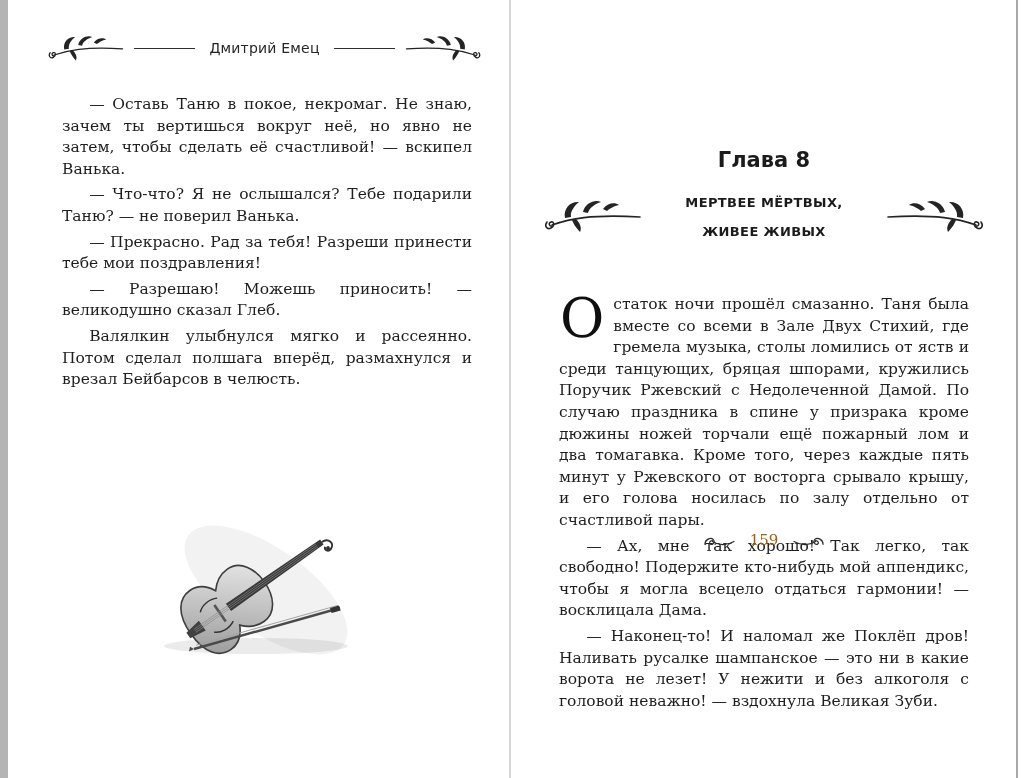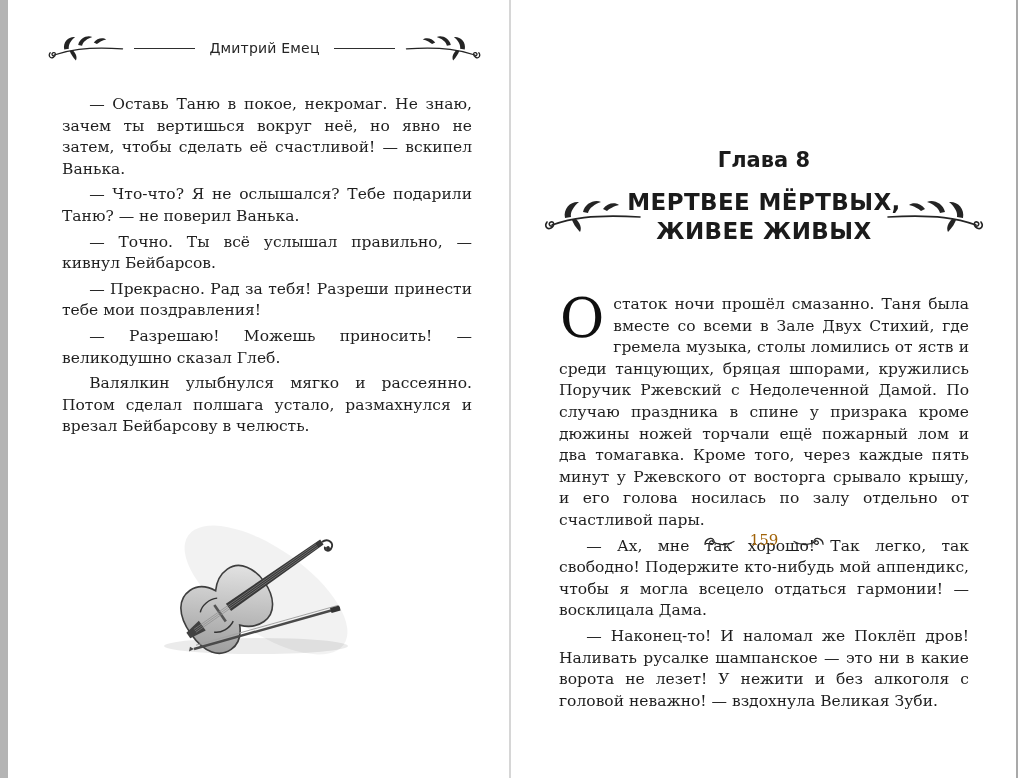--- a/index.html
+++ b/index.html
@@ -45,21 +45,21 @@
   }
 
   
   .chapter-head{position:absolute;top:140px;left:44px;width:418px;text-align:center;color:#1b1b1b;}
   .chapter-label{
     font-family:"DejaVu Sans","Liberation Sans",sans-serif;
     font-weight:700;font-size:21px;margin-bottom:16px;
   }
   .chapter-title{
     font-family:"DejaVu Sans","Liberation Sans",sans-serif;
-    font-weight:700;font-size:23px;line-height:29px;letter-spacing:.4px;
+    font-weight:700;font-size:13px;line-height:29px;letter-spacing:.4px;
   }
   .orn{position:absolute;width:100px;height:44px;color:#242424;}
   .orn-left{left:-12px;top:46px;}
   .orn-right{right:-12px;top:46px;}
 
   
   .illustration{position:absolute;left:133px;top:500px;width:236px;height:152px;}
 
   
   .folio{
@@ -107,24 +107,23 @@
       <span class="author">Дмитрий Емец</span>
       <span class="rule"></span>
       <svg class="flourish mirror" viewBox="0 0 100 36">
           <use href="#branch"></use>
         </svg>
     </header>
 
     <div class="body-text left-body">
       <p>— Оставь Таню в покое, некромаг. Не знаю, зачем ты вертишься вокруг неё, но явно не затем, чтобы сделать её счастливой! — вскипел Ванька.</p>
       <p>— Что-что? Я не ослышался? Тебе подарили Таню? — не поверил Ванька.</p>
-      <p>— Точно. Ты всё услышал правильно, — кивнул Бейбарсов.</p>
       <p>— Прекрасно. Рад за тебя! Разреши принести тебе мои поздравления!</p>
       <p>— Разрешаю! Можешь приносить! — великодушно сказал Глеб.</p>
-      <p>Валялкин улыбнулся мягко и рассеянно. Потом сделал полшага устало, размахнулся и врезал Бейбарсову в челюсть.</p>
+      <p>Валялкин улыбнулся мягко и рассеянно. Потом сделал полшага вперёд, размахнулся и врезал Бейбарсов в челюсть.</p>
     </div>
 
     <div class="illustration">
       <svg viewBox="0 0 230 152" width="236" height="152">
         <ellipse cx="122" cy="82" rx="95" ry="42" fill="#000" opacity="0.05" transform="rotate(35 122 82)"></ellipse>
         <ellipse cx="112" cy="138" rx="92" ry="8" fill="#000" opacity="0.08"></ellipse>
         <g transform="translate(55,120) rotate(55)">
           <path d="M0,10 C-24,10 -36,0 -36,-14 C-36,-24 -29,-31 -21,-35 C-28,-41 -32,-48 -32,-57 C-32,-72 -17,-80 0,-80 C17,-80 32,-72 32,-57 C32,-48 28,-41 21,-35 C29,-31 36,-24 36,-14 C36,0 24,10 0,10 Z" fill="url(#bassg)" stroke="#3e3e3e" stroke-width="1.6"></path>
           <path d="M-14,-32 C-18,-25 -17,-15 -12,-10" fill="none" stroke="#333" stroke-width="1.4"></path>
           <path d="M14,-32 C18,-25 17,-15 12,-10" fill="none" stroke="#333" stroke-width="1.4"></path>

